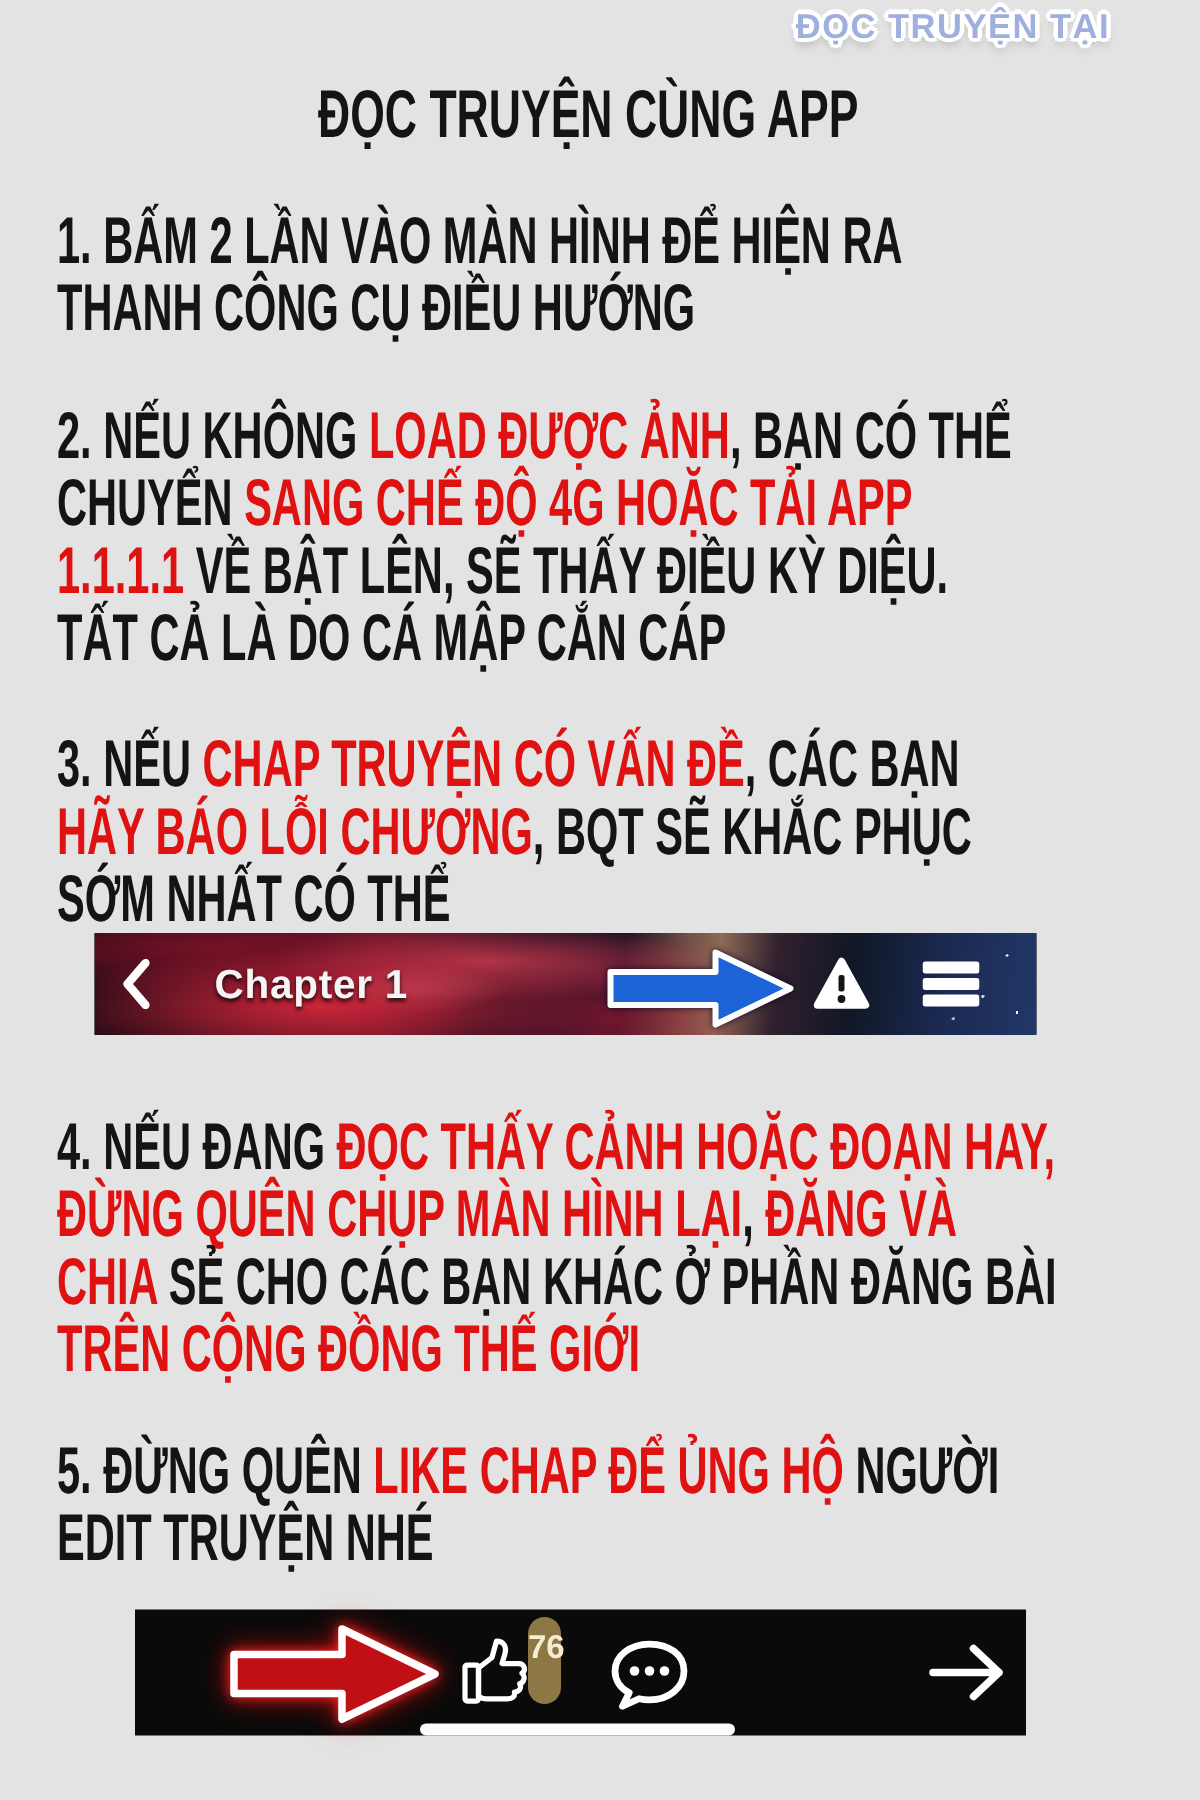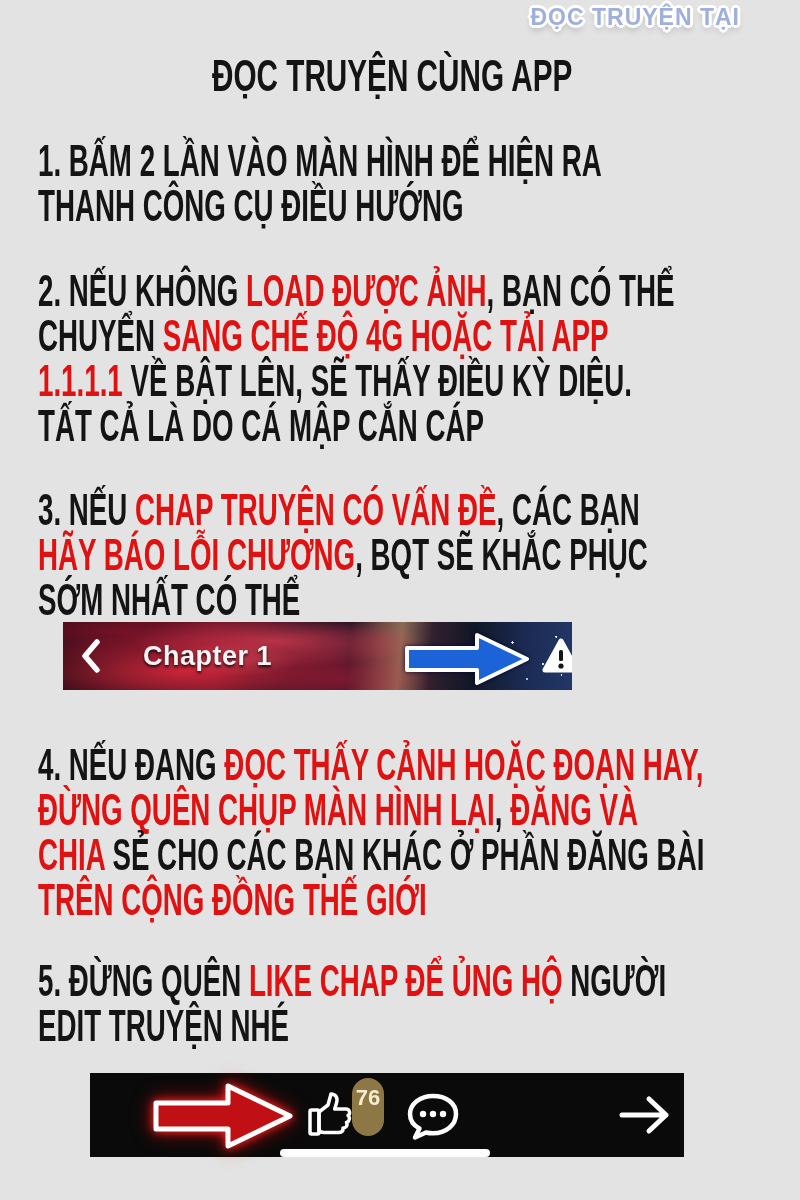--- a/index.html
+++ b/index.html
@@ -43,21 +43,21 @@
   .para{
     position:absolute;left:38px;width:1170px;
     font-size:44px;font-weight:bold;line-height:45px;color:var(--ink);
     white-space:nowrap;transform:scaleX(.63);transform-origin:0 0;
   }
   .seg-k{color:var(--ink);}
   .seg-r{color:var(--red);}
 
   
   .chapter-bar{
-    position:absolute;left:63px;top:622px;width:509px;height:68px;
+    position:absolute;left:63px;top:622px;width:628px;height:68px;
     overflow:hidden;background:#150d18;
   }
   .cbar-base{position:absolute;inset:0;background:
     linear-gradient(95deg,#200a14 0%,#3c0f1e 16%,#571326 30%,#2a0f22 44%,
       #141021 56%,#6e4a44 62%,#8d6a55 66%,#32202e 72%,#101726 80%,#1b2a52 90%,#223767 100%);}
   .cbar-streaks{position:absolute;inset:0;background:
     radial-gradient(260px 55px at 24% 72%,rgba(225,40,60,.85),transparent 70%),
     radial-gradient(210px 38px at 42% 28%,rgba(245,70,90,.65),transparent 70%),
     radial-gradient(300px 46px at 12% 15%,rgba(160,20,45,.6),transparent 70%),
     radial-gradient(130px 85px at 55% 85%,rgba(205,30,60,.5),transparent 72%),
@@ -81,21 +81,21 @@
   .bottom-bar{
     position:absolute;left:90px;top:1073px;width:594px;height:84px;
     background:var(--bar-bg);overflow:visible;
   }
   .bb-arrow{
     position:absolute;left:58px;top:3px;
     filter:drop-shadow(0 0 4px rgba(255,45,45,.95)) drop-shadow(0 0 9px rgba(255,0,0,.65));
   }
   .bb-thumb{position:absolute;left:216px;top:17px;}
   .bb-badge{
-    position:absolute;left:262px;top:5px;width:32px;height:58px;border-radius:21px;
+    position:absolute;left:262px;top:5px;width:22px;height:58px;border-radius:21px;
     background:var(--badge);color:#f5ecd2;font-size:22px;font-weight:bold;
     text-align:center;line-height:40px;
   }
   .bb-bubble{position:absolute;left:316px;top:19px;}
   .bb-strip{position:absolute;left:190px;top:76px;width:210px;height:8px;background:#fdfdfd;border-radius:4px;}
   .bb-next{position:absolute;left:528px;top:20px;}
 </style>
 </head>
 <body>
 

